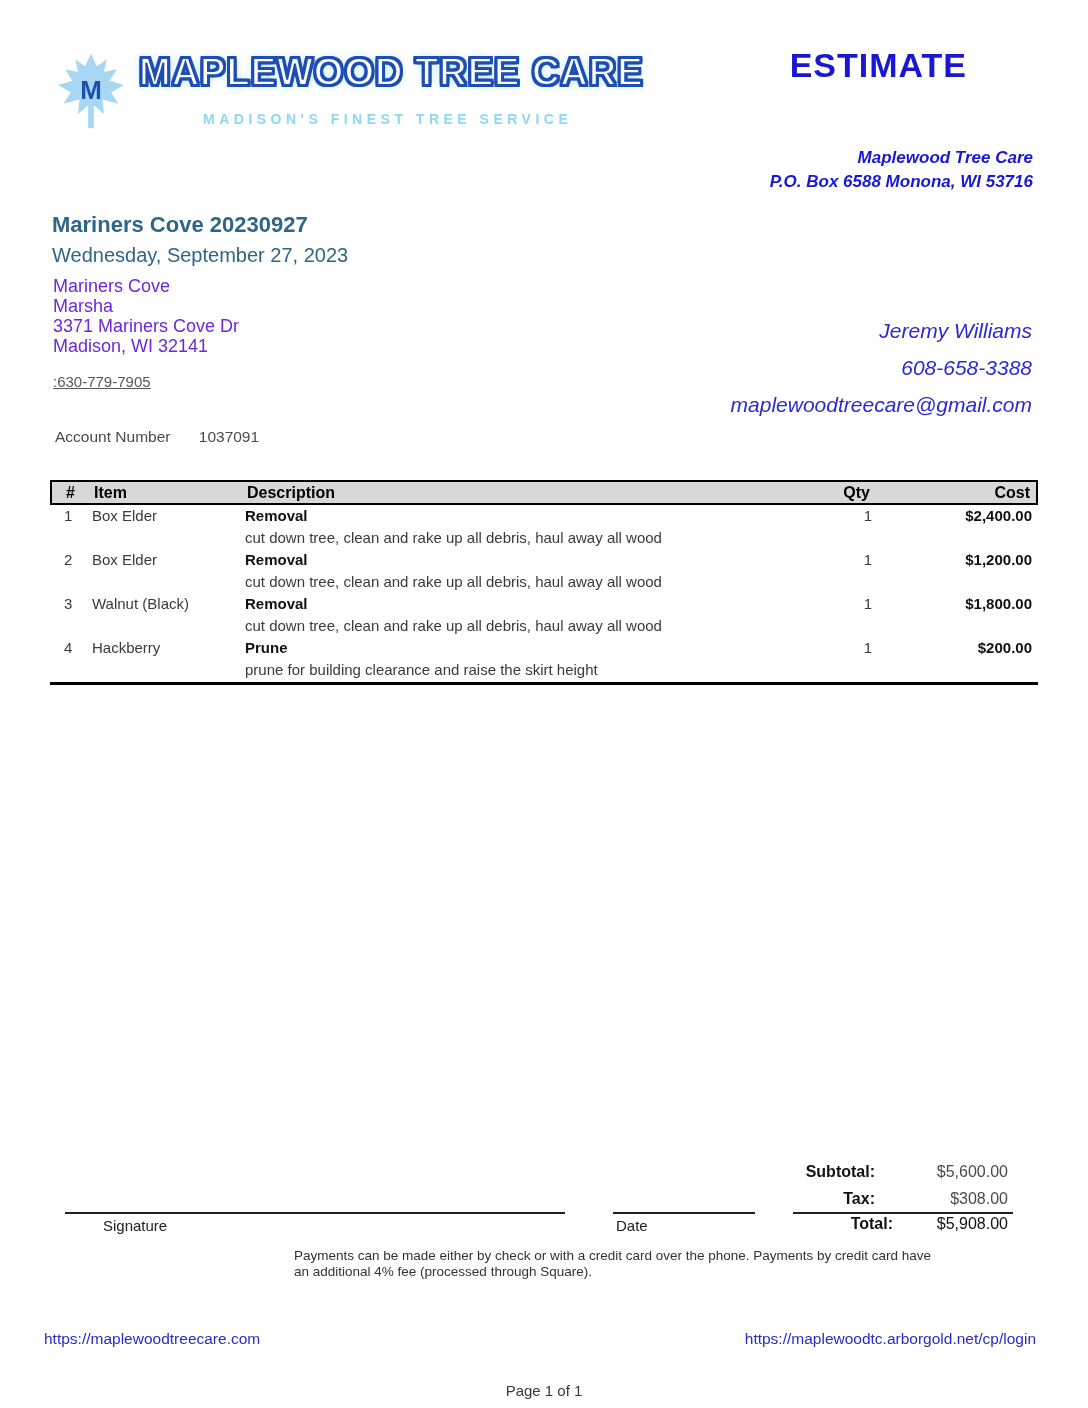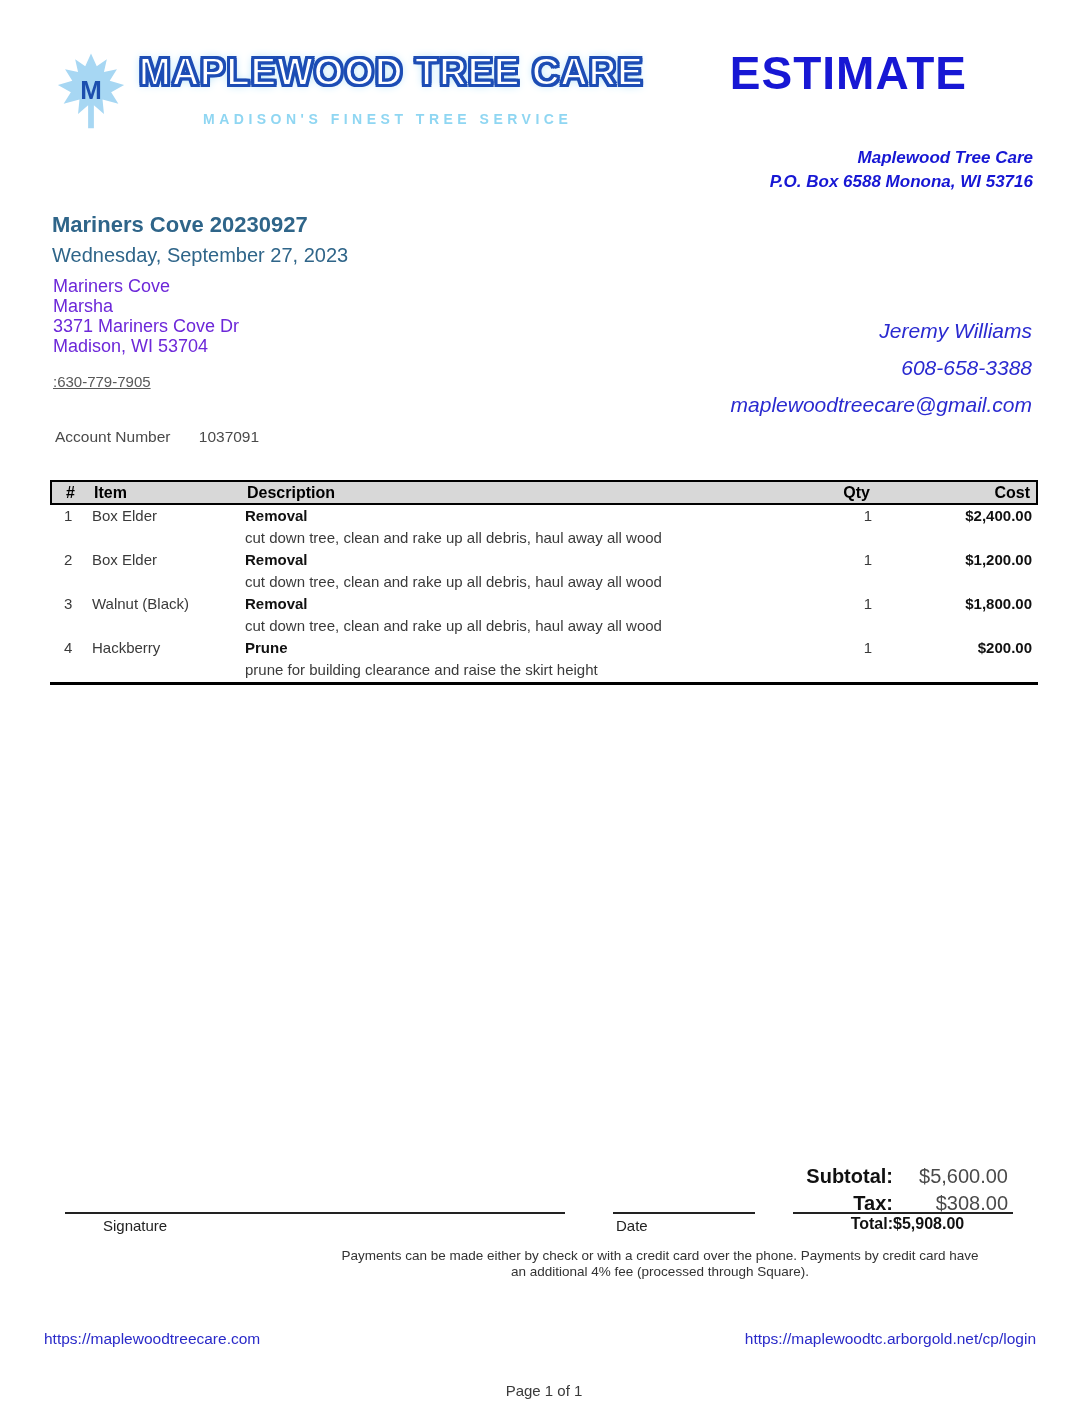--- a/index.html
+++ b/index.html
@@ -22,21 +22,21 @@
                 -2px 0 0 #1d4db5, 2px 0 0 #1d4db5, 0 0 10px #9bd9f5;
   }
   .tagline {
     position:absolute; left:148px; top:66px; white-space:nowrap;
     font-size:14px; font-weight:bold; letter-spacing:4.5px; color:#8fd6f2;
   }
 
   
   .estimate {
     position:absolute; top:46px; right:121px;
-    font-size:46px; font-weight:bold; letter-spacing:1px; color:#1717d4;
+    font-size:34px; font-weight:bold; letter-spacing:1px; color:#1717d4;
   }
   .company-addr {
     position:absolute; top:146px; right:55px; text-align:right;
     font-size:17px; font-weight:bold; font-style:italic; color:#1717d4;
     line-height:24px;
   }
 
   
   .job-title { position:absolute; left:52px; top:212px; font-size:22px; font-weight:bold; color:#2f6589; }
   .job-date  { position:absolute; left:52px; top:244px; font-size:20px; color:#2f6589; }
@@ -64,37 +64,37 @@
   .t-row .cost { font-weight:bold; color:#111; }
   .c4 { text-align:right; }
   .c5 { text-align:right; }
   .t-detail {
     padding-left:195px; line-height:22px; font-size:15px; color:#3a3a3a;
   }
   .t-bottom { border-bottom:3px solid #000; margin-top:1px; }
 
   
   .totals { position:absolute; top:1163px; right:80px; }
-  .totals-row { display:flex; height:27px; align-items:center; font-size:20px; }
+  .totals-row { display:flex; height:27px; align-items:flex-start; font-size:16px;gap:18px; }
   .totals-row .t-label { width:150px; text-align:right; font-weight:bold; color:#111; }
   .totals-row .t-value { width:115px; text-align:right; color:#4a4a4a; }
   .total-rule { position:absolute; top:1212px; right:75px; width:220px; border-top:2px solid #222; }
   .total-row { position:absolute; top:1215px; right:80px; display:flex; font-size:16px; }
   .total-row .t-label { width:150px; text-align:right; font-weight:bold; color:#111; }
-  .total-row .t-value { width:115px; font-weight:bold; color:#111; }
+  .total-row .t-value { width:115px; text-align:right; font-weight:normal; color:#111; }
 
   
   .sig-line  { position:absolute; left:65px;  top:1212px; width:500px; border-top:2px solid #222; }
   .sig-label { position:absolute; left:67px;  top:1217px; font-size:15px; color:#222;margin-left:36px; }
   .date-line { position:absolute; left:613px; top:1212px; width:142px; border-top:2px solid #222; }
   .date-label{ position:absolute; left:616px; top:1217px; font-size:15px; color:#222; }
 
   
   .pay-note {
-    position:absolute; top:1248px; right:78px; width:700px; text-align:center;
+    position:absolute; top:1248px; right:94px; width:700px; text-align:left;
     font-size:13.5px; line-height:16px; color:#333;
   }
 
   
   .footer-left  { position:absolute; left:44px; top:1330px; font-size:15.5px; color:#2a2ac9; text-decoration:none; }
   .footer-page  { position:absolute; left:0; right:0; top:1382px; text-align:center; font-size:15px; color:#3a3a3a; }
   .footer-right { position:absolute; right:52px; top:1330px; font-size:15.5px; color:#2a2ac9; text-decoration:none; }
 </style>
 </head>
 <body>
@@ -116,21 +116,21 @@
     <div>P.O. Box 6588 Monona, WI 53716</div>
   </div>
 
   <div class="job-title">Mariners Cove 20230927</div>
   <div class="job-date">Wednesday, September 27, 2023</div>
 
   <div class="customer">
     <div>Mariners Cove</div>
     <div>Marsha</div>
     <div>3371 Mariners Cove Dr</div>
-    <div>Madison, WI 53704</div>
+    <div>Madison, WI 32141</div>
   </div>
   <div class="cust-phone">:630-779-7905</div>
 
   <div class="contact">
     <div>Jeremy Williams</div>
     <div>608-658-3388</div>
     <div>maplewoodtreecare@gmail.com</div>
   </div>
 
   <div class="account">

